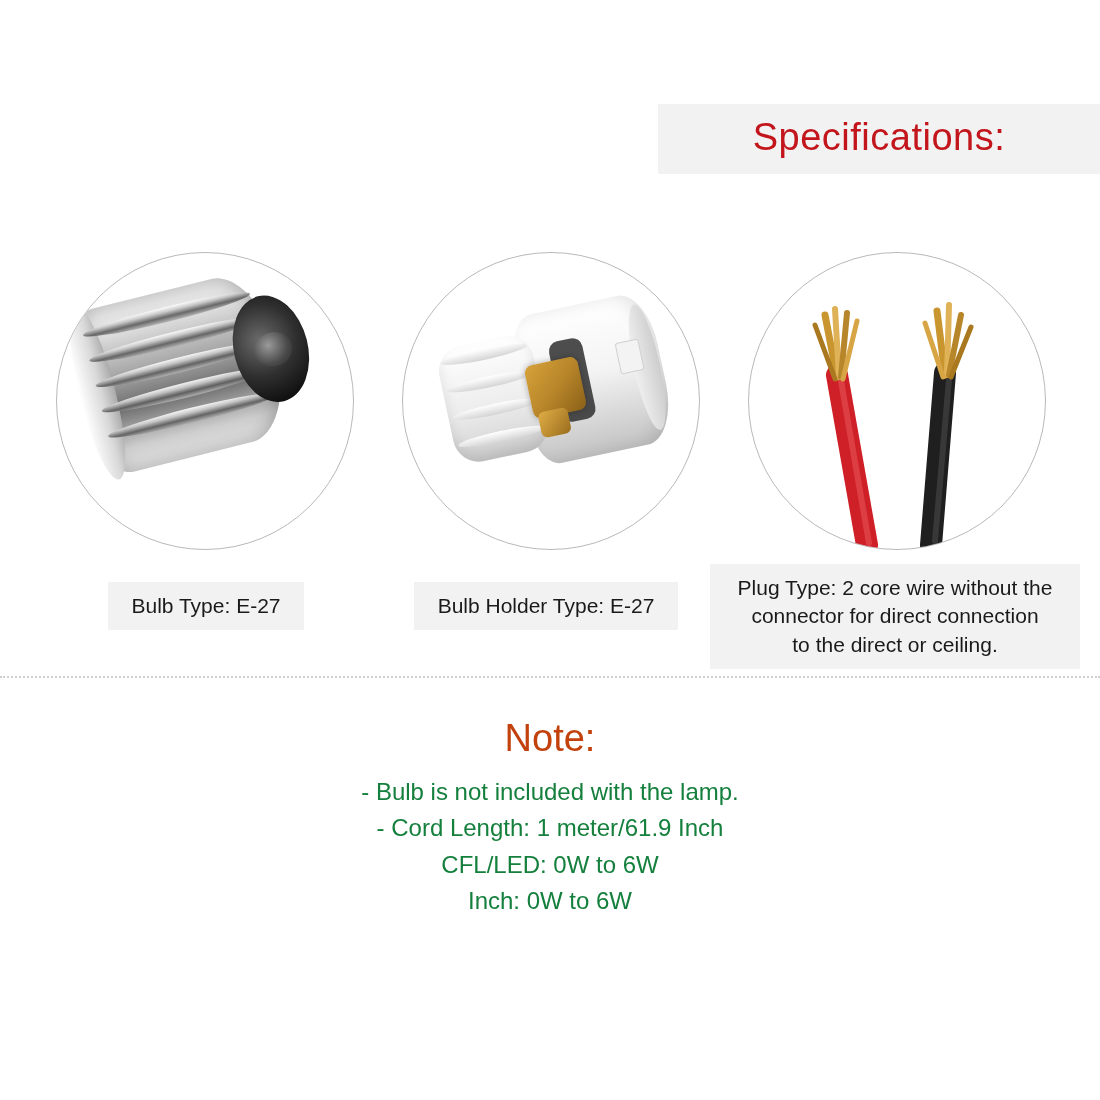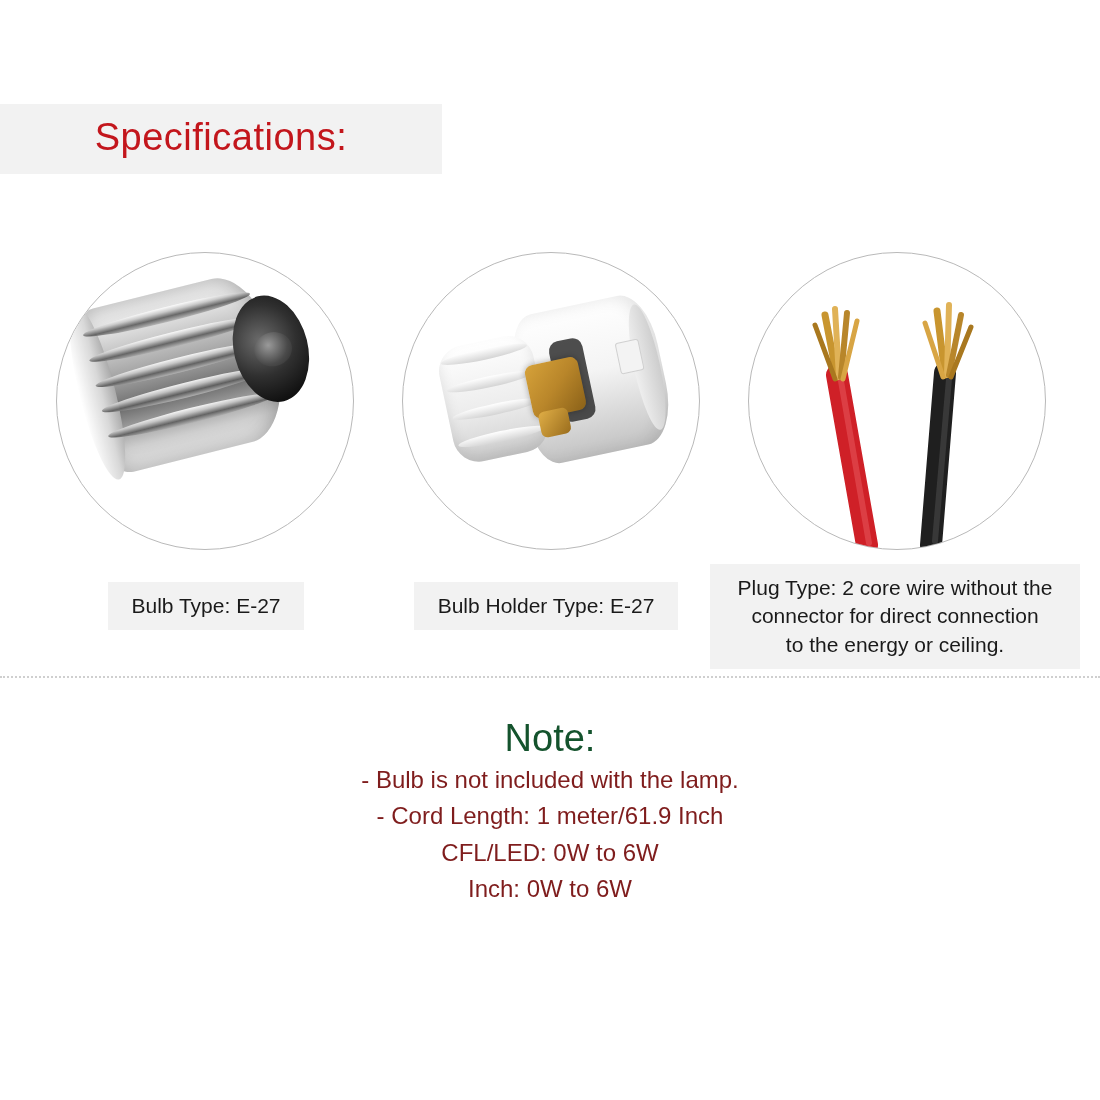--- a/index.html
+++ b/index.html
@@ -16,21 +16,21 @@
     position: relative;
   }
 
   
   .spec-header-wrap {
     position: absolute;
     top: 104px;
     left: 0;
     width: 100%;
     display: flex;
-    justify-content: flex-start;
+    justify-content: flex-end;
   }
   .spec-header {
     background: #f2f2f2;
     padding: 14px 56px 18px 56px;
     min-width: 330px;
     text-align: center;
   }
   .spec-header-text {
     color: #c3161c;
     font-size: 38px;
@@ -85,29 +85,29 @@
 
   
   .note-section {
     position: absolute;
     top: 718px;
     left: 0;
     width: 100%;
     text-align: center;
   }
   .note-title {
-    color: #14532d;
+    color: #c2410c;
     font-size: 38px;
     line-height: 1.1;
-    margin-bottom: 2px;
+    margin-bottom: 14px;
   }
   .note-line {
     font-size: 24px;
     line-height: 1.52;
-    color: #7f1d1d;
+    color: #15803d;
   }
 
   
   
   .bulb-base {
     position: absolute;
     left: 18px;
     top: 26px;
     width: 230px;
     height: 185px;
@@ -321,21 +321,21 @@
   <span class="cap-line">Bulb Type: E-27</span>
 </div>
 
 <div class="caption caption-2">
   <span class="cap-line">Bulb Holder Type: E-27</span>
 </div>
 
 <div class="caption caption-3">
   <span class="cap-line">Plug Type: 2 core wire without the</span>
   <span class="cap-line">connector for direct connection</span>
-  <span class="cap-line">to the energy or ceiling.</span>
+  <span class="cap-line">to the direct or ceiling.</span>
 </div>
 
 <div class="divider"></div>
 
 <div class="note-section">
   <div class="note-title">Note:</div>
   <div class="note-line">- Bulb is not included with the lamp.</div>
   <div class="note-line">- Cord Length: 1 meter/61.9 Inch</div>
   <div class="note-line">CFL/LED: 0W to 6W</div>
   <div class="note-line">Inch:  0W to 6W</div>

